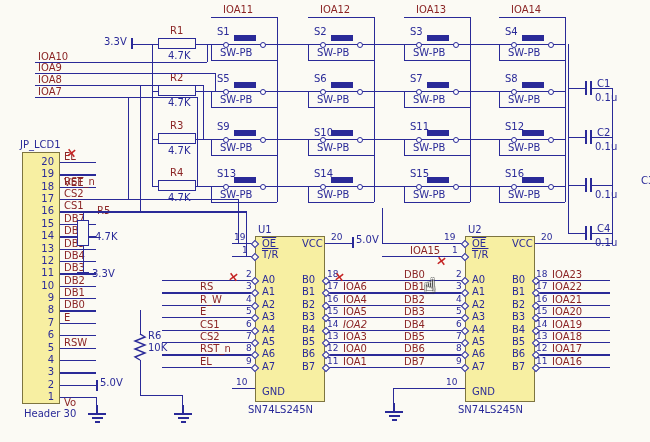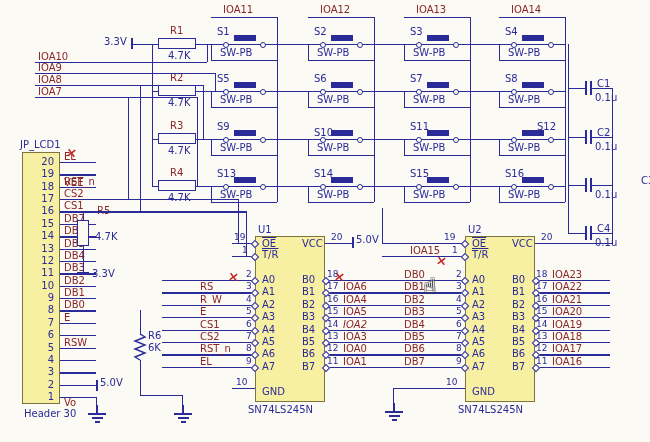--- a/index.html
+++ b/index.html
@@ -125,21 +125,21 @@
     <div class="w" style="left: 308px; top: 139px; width: 1.3px; height: 16px;"></div>
     <div class="w" style="left: 308px; top: 155px; width: 66px; height: 1.3px;"></div>
     <div class="t" style="left: 410px; top: 121px;">S11</div>
     <div class="bar" style="left: 427px; top: 130px; width: 22px; height: 6px;"></div>
     <div class="w" style="left: 412px; top: 139px; width: 50px; height: 1.3px;"></div>
     <div class="circ" style="left: 416px; top: 137px;"></div>
     <div class="circ" style="left: 453px; top: 137px;"></div>
     <div class="t" style="left: 413px; top: 142px;">SW-PB</div>
     <div class="w" style="left: 404px; top: 139px; width: 1.3px; height: 16px;"></div>
     <div class="w" style="left: 404px; top: 155px; width: 66px; height: 1.3px;"></div>
-    <div class="t" style="left: 505px; top: 121px; margin-left: 32px;">S12</div>
+    <div class="t" style="left: 505px; top: 121px;">S12</div>
     <div class="bar" style="left: 522px; top: 130px; width: 22px; height: 6px;"></div>
     <div class="w" style="left: 507px; top: 139px; width: 50px; height: 1.3px;"></div>
     <div class="circ" style="left: 511px; top: 137px;"></div>
     <div class="circ" style="left: 548px; top: 137px;"></div>
     <div class="t" style="left: 508px; top: 142px;">SW-PB</div>
     <div class="w" style="left: 499px; top: 139px; width: 1.3px; height: 16px;"></div>
     <div class="w" style="left: 499px; top: 155px; width: 66px; height: 1.3px;"></div>
     <div class="t" style="left: 217px; top: 168px;">S13</div>
     <div class="bar" style="left: 234px; top: 177px; width: 22px; height: 6px;"></div>
     <div class="w" style="left: 219px; top: 186px; width: 50px; height: 1.3px;"></div>
@@ -301,21 +301,21 @@
     <div class="t" style="left: 100px; top: 376.66px;">5.0V</div>
     <div class="w" style="left: 83px; top: 211.48px; width: 1.3px; height: 9px;"></div>
     <div class="rbox" style="left: 77px; top: 220px; width: 12px; height: 26px;"></div>
     <div class="t net" style="left: 97px; top: 205px;">R5</div>
     <div class="t" style="left: 95px; top: 231px;">4.7K</div>
     <div class="w" style="left: 83px; top: 246px; width: 1.3px; height: 26px;"></div>
     <div class="w" style="left: 77px; top: 272px; width: 12px; height: 2px;"></div>
     <div class="t" style="left: 92px; top: 268px;">3.3V</div>
     <div class="w" style="left: 140px; top: 310px; width: 1.3px; height: 25px;"></div>
     <div class="t" style="left: 148px; top: 330px;">R6</div>
-    <div class="t" style="left: 148px; top: 342px;">6K</div>
+    <div class="t" style="left: 148px; top: 342px;">10K</div>
     <div class="w" style="left: 140px; top: 360px; width: 1.3px; height: 35px;"></div>
     <div class="w" style="left: 140px; top: 395px; width: 43px; height: 1.3px;"></div>
     <div class="w" style="left: 182px; top: 395px; width: 1.3px; height: 18px;"></div>
     <div class="gnd1" style="left: 174px; top: 413px; width: 18px;"></div>
     <div class="gnd1" style="left: 177.5px; top: 417px; width: 11px;"></div>
     <div class="gnd1" style="left: 180.5px; top: 421px; width: 5px;"></div>
     <div class="w" style="left: 182.5px; top: 405px; width: 1.3px; height: 8px;"></div>
     <div class="w" style="left: 96px; top: 199.11px; width: 142px; height: 1.3px;"></div>
     <div class="w" style="left: 238px; top: 199.11px; width: 1.3px; height: 43.89px;"></div>
     <div class="w" style="left: 96px; top: 211.48px; width: 150px; height: 1.3px;"></div>

